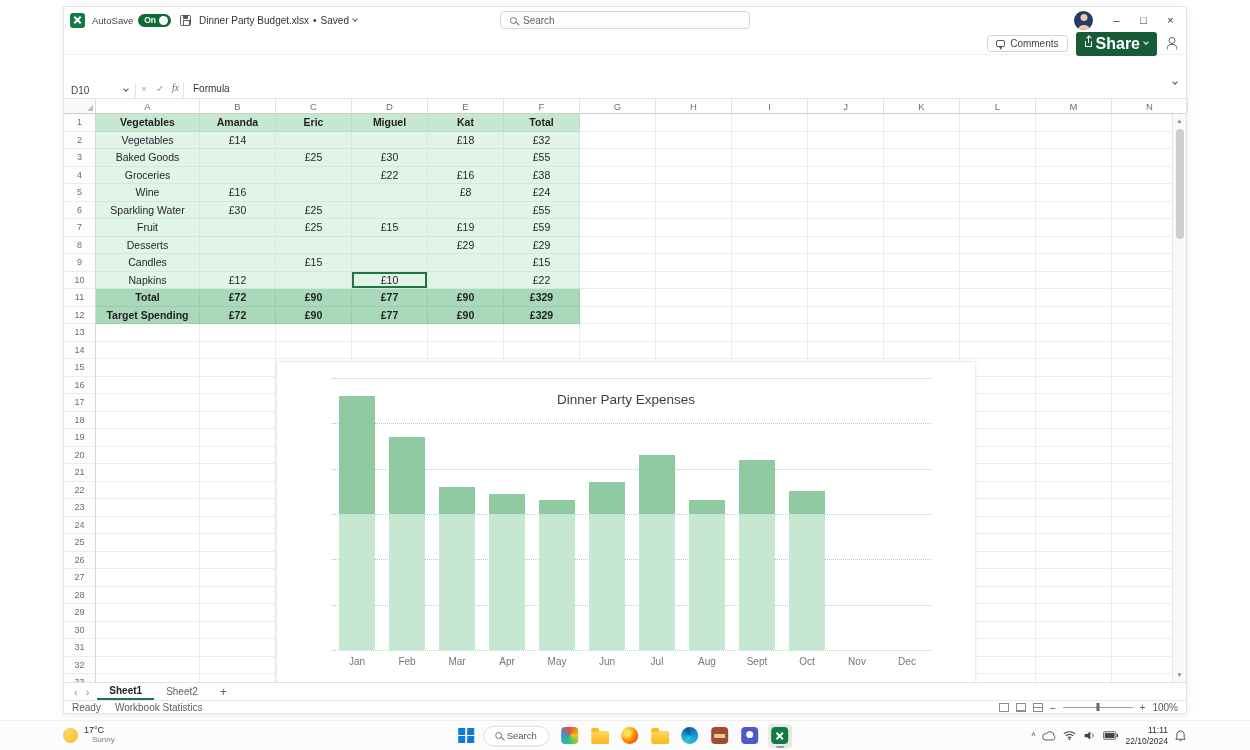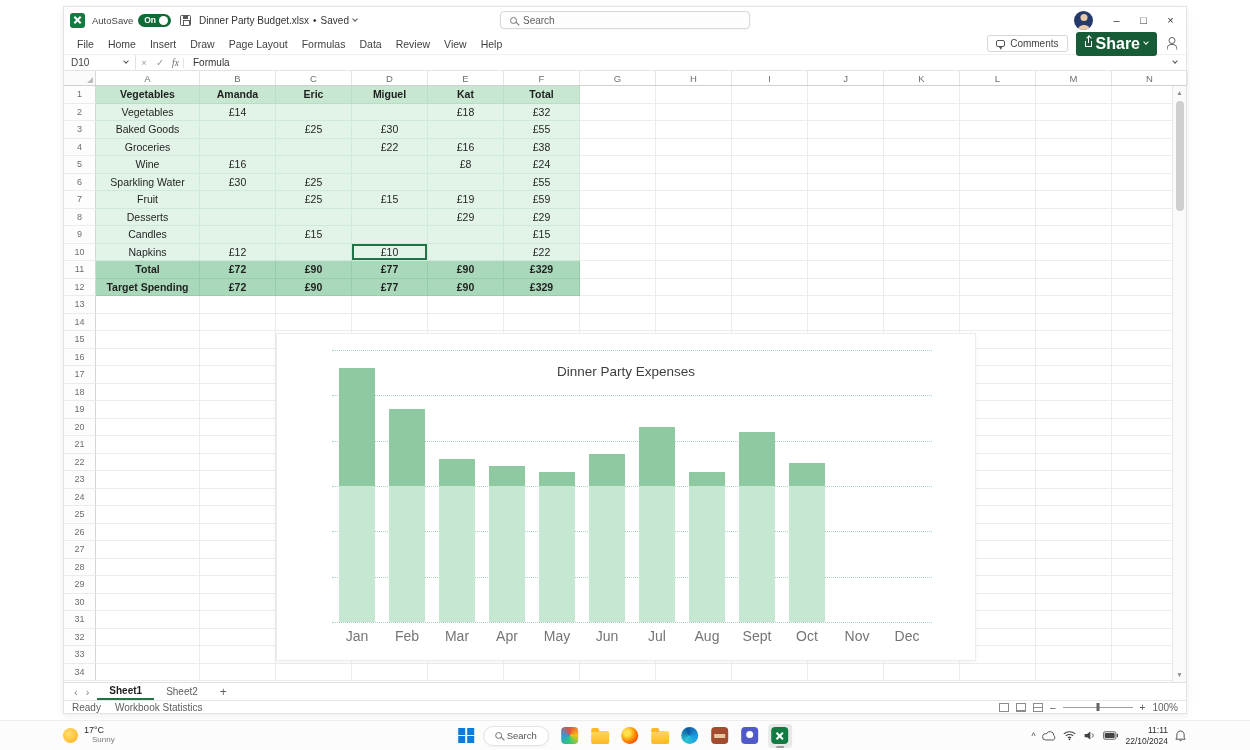--- a/index.html
+++ b/index.html
@@ -48,21 +48,21 @@
   .bubble::after{content:'';position:absolute;left:1.5px;bottom:-3.5px;border-left:2.5px solid transparent;border-right:1px solid transparent;border-top:3.5px solid #555;}
   .share-btn{display:flex;align-items:center;gap:4px;font-size:16px;color:#fff;background:var(--share-button,#185c37);border-radius:3px;padding:3px 9px;font-weight:bold;}
   .share-ic{width:7px;height:6px;border:1.1px solid #fff;border-top:none;position:relative;}
   .share-ic::before{content:'';position:absolute;left:2.4px;top:-4.5px;width:1.1px;height:6.5px;background:#fff;}
   .share-ic::after{content:'';position:absolute;left:1px;top:-5px;width:3px;height:3px;border-top:1.1px solid #fff;border-left:1.1px solid #fff;transform:rotate(45deg);}
   .person-ic{width:13px;height:13px;position:relative;}
   .person-ic::before{content:'';position:absolute;top:0;left:50%;transform:translateX(-50%);width:5px;height:5px;border:1.2px solid #616161;border-radius:50%;}
   .person-ic::after{content:'';position:absolute;bottom:0;left:50%;transform:translateX(-50%);width:9px;height:5px;border:1.2px solid #616161;border-bottom:none;border-radius:5px 5px 0 0;}
 
   
-  .formula-bar{height:16px;flex:0 0 auto;display:flex;align-items:center;border-bottom:1px solid #e3e3e3;font-size:10px;color:#444;background:#fff;}
+  .formula-bar{height:16px;flex:0 0 auto;display:flex;border-bottom:1px solid #e3e3e3;font-size:10px;color:#444;background:#fff;margin-top:28px;}
   .name-box{width:72px;height:100%;padding:0 7px;display:flex;align-items:center;justify-content:space-between;border-right:1px solid #e3e3e3;}
   .fb-btn{width:16px;text-align:center;color:#9a9a9a;font-size:9.5px;}
   .fb-btn.fx{font-style:italic;font-family:"Liberation Serif",serif;color:#6a6a6a;border-right:1px solid #e3e3e3;}
   .fb-content{flex:1;padding:0 9px;color:#333;}
   .fb-end{margin-right:9px;}
 
   
   .col-headers{height:15px;flex:0 0 auto;display:grid;grid-template-columns:32px 104px repeat(13,76px);border-bottom:1px solid #cfcfcf;background:#fff;}
   .col-h{display:flex;align-items:center;justify-content:center;font-size:9.5px;color:#6e6e6e;border-right:1px solid #e4e4e4;}
   .corner{position:relative;border-right:1px solid #d8d8d8;background:#fafafa;}
@@ -80,21 +80,21 @@
   .chart{position:absolute;left:212px;top:247px;width:700px;height:328px;background:#fff;border:1px solid #ededed;box-shadow:0 1px 4px rgba(0,0,0,.05);}
   .chart-title{position:absolute;top:30px;left:0;right:0;text-align:center;font-size:13.5px;color:#3f3f3f;}
   .plot{position:absolute;left:55px;top:16px;width:600px;height:272px;}
   .gline{position:absolute;left:0;right:0;border-top:1px dotted var(--chart-gridline,#a5d8b8);}
   .bar{position:absolute;bottom:0;width:36px;display:flex;flex-direction:column;justify-content:flex-end;}
   .bar-up{background:var(--bar-upper,#8fc9a2);}
   .bar-low{background:var(--bar-lower,#c6e7d1);}
   .y-labels{position:absolute;left:0;top:16px;width:46px;height:272px;}
   .ylab{position:absolute;right:6px;font-size:9px;color:#757575;transform:translateY(-50%);}
   .x-labels{position:absolute;left:55px;top:294px;width:600px;height:14px;}
-  .xlab{position:absolute;width:50px;text-align:center;font-size:14px;color:#757575;}
+  .xlab{position:absolute;width:50px;text-align:center;font-size:10px;color:#757575;}
 
   
   .v-scroll{position:absolute;top:0;right:0;bottom:0;width:14px;border-left:1px solid #e6e6e6;background:#fafafa;display:flex;flex-direction:column;align-items:center;padding:2px 0;}
   .arr{font-size:6.5px;color:#8a8a8a;line-height:10px;}
   .arr.down{margin-top:auto;}
   .thumb{width:8px;height:110px;background:#cfcfcf;border-radius:4px;margin-top:3px;}
 
   
   .sheet-tabs{height:18px;flex:0 0 auto;display:flex;align-items:center;border-top:1px solid #e0e0e0;background:#fff;font-size:10px;padding-left:6px;}
   .nav{color:#8a8a8a;padding:0 4px;font-size:11px;}
@@ -170,32 +170,20 @@
       </div>
       <div class="tb-right">
         <div class="avatar"></div>
         <div class="winbtn">–</div>
         <div class="winbtn">□</div>
         <div class="winbtn">×</div>
       </div>
     </div>
 
     <div class="menu-bar">
-      <div class="menu-items">
-          <div class="menu-item">File</div>
-          <div class="menu-item">Home</div>
-          <div class="menu-item">Insert</div>
-          <div class="menu-item">Draw</div>
-          <div class="menu-item">Page Layout</div>
-          <div class="menu-item">Formulas</div>
-          <div class="menu-item">Data</div>
-          <div class="menu-item">Review</div>
-          <div class="menu-item">View</div>
-          <div class="menu-item">Help</div>
-        </div>
       <div class="mb-right">
         <div class="comments-btn">
           <span class="bubble"></span>
           <span>Comments</span>
         </div>
         <div class="share-btn">
           <span class="share-ic"></span>
           <span>Share</span>
           <span class="chev white sm"></span>
         </div>

